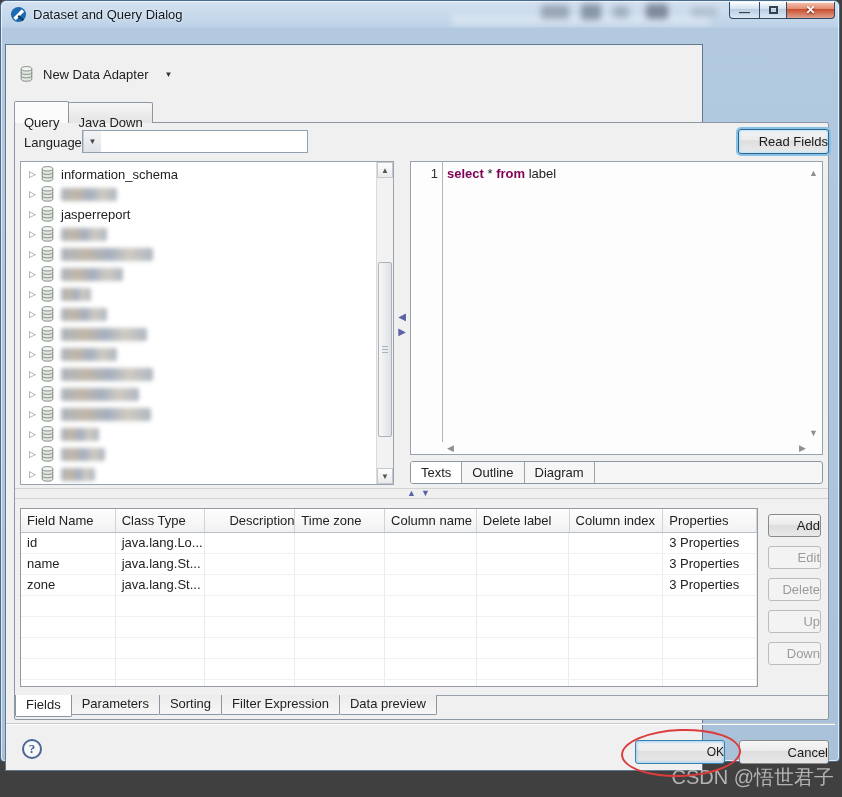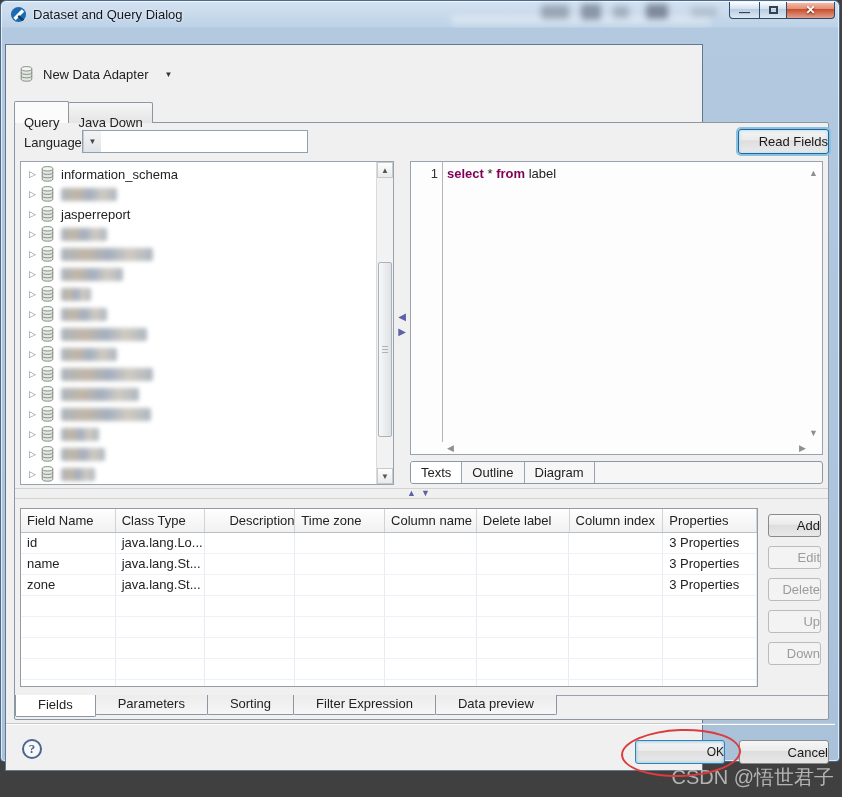--- a/index.html
+++ b/index.html
@@ -118,21 +118,21 @@
     height:23px; border:1px solid #8a8a8a; border-radius:3px;
     background:linear-gradient(#f6f6f6,#ebebeb 45%,#dddddd 46%,#e8e8e8);
     font-family:"Liberation Sans",sans-serif; font-size:13px; color:#1a1a1a;
   }
   .sbtn.disabled { border-color:#bcbcbc; color:#9b9b9b; background:#f3f3f3; }
   
   #btabs-line { position:absolute; left:9px; top:650px; width:813px; height:1px; background:#9aa3ad; }
   #bottom-tabs { position:absolute; left:9px; top:650px; display:flex; align-items:flex-start; z-index:4; }
   .btab {
     border:1px solid #8d97a3; border-top:none; border-radius:0 0 2px 2px;
-    padding:0 22px; height:20px; line-height:18px; margin-left:-1px;
+    padding:0 10px; height:20px; line-height:18px; margin-left:-1px;
     background:linear-gradient(#ececec,#f6f6f6); white-space:nowrap;
   }
   .btab.active { height:22px; line-height:20px; background:#fff; margin-top:0; z-index:5; position:relative; margin-left:0; }
   
   #footer-sep { position:absolute; left:0; top:678px; width:829px; height:2px; border-top:1px solid #c6cbd0; border-bottom:1px solid #fdfdfd; }
   #help-btn {
     position:absolute; left:16px; top:694px; width:20px; height:20px; border-radius:50%;
     border:2px solid #4a6590; color:#4a6590; font-weight:bold; font-family:"Liberation Serif",serif;
     display:flex; align-items:center; justify-content:center; background:#f7f8fa; font-size:13px;
   }

